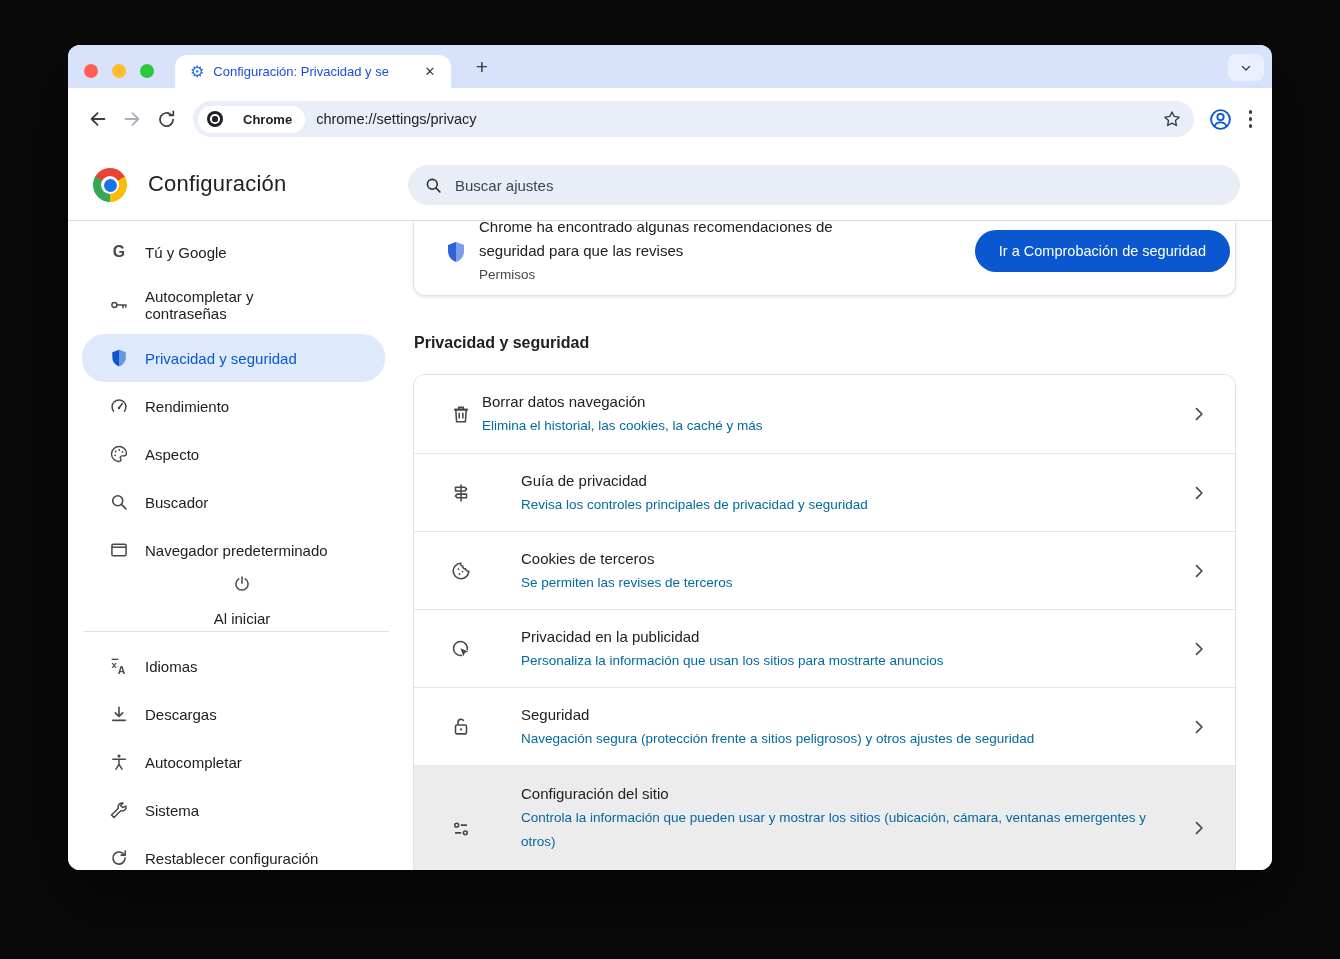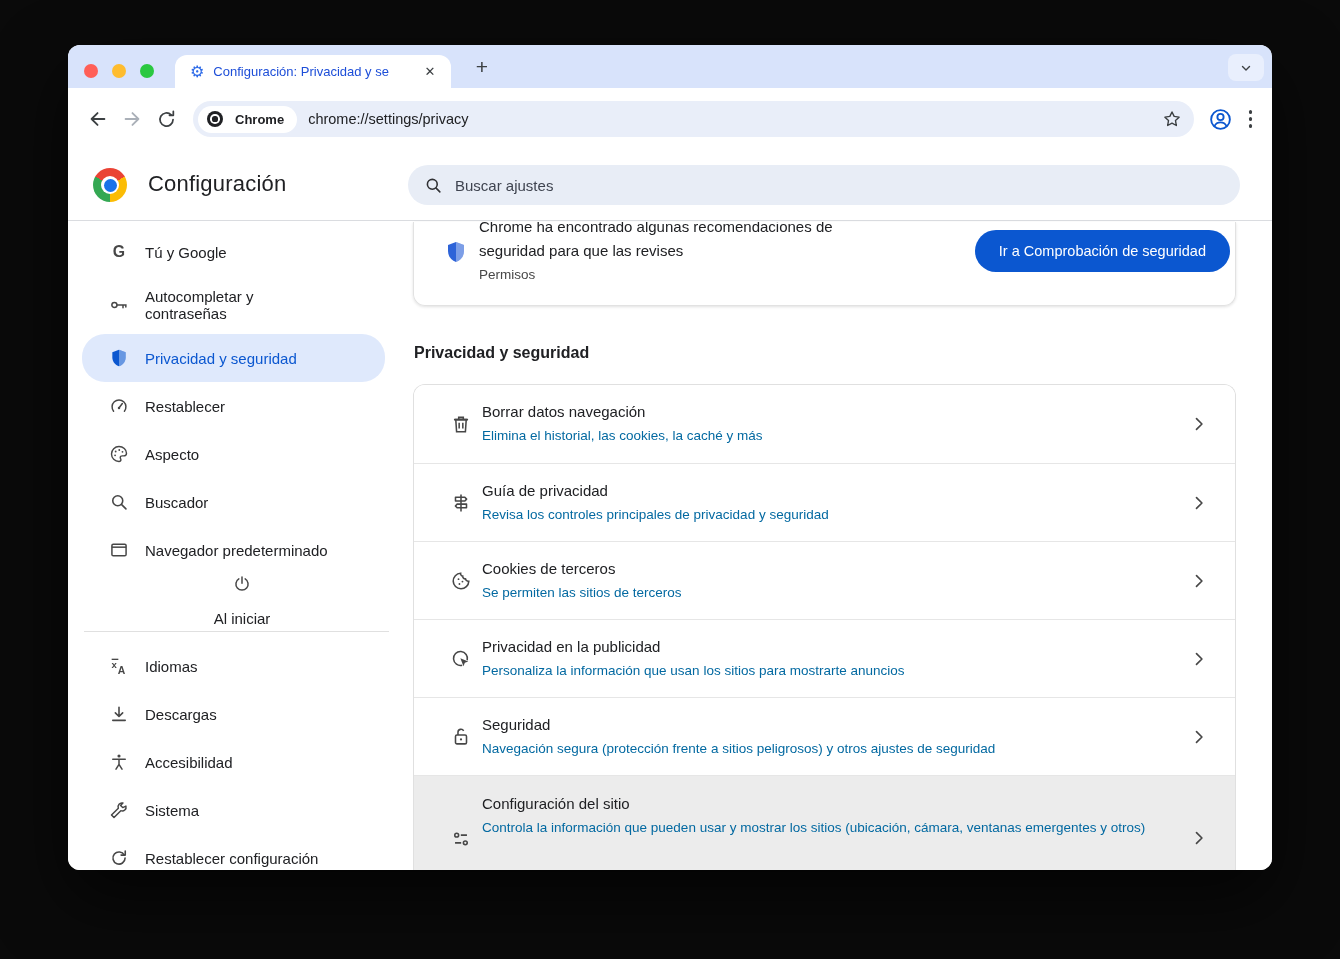--- a/index.html
+++ b/index.html
@@ -27,21 +27,21 @@
     justify-content:center; font-size:21px; color:#3c4043; }
   .strip-chevron { position:absolute; right:8px; top:9px; width:36px; height:27px; border-radius:8px;
     background:#e9effd; display:flex; align-items:center; justify-content:center; }
 
   
   .toolbar { height:62px; background:#fff; display:flex; align-items:center; padding:0 14px 0 13px; }
   .nav-btn { width:34px; height:34px; display:flex; align-items:center; justify-content:center; flex:0 0 auto; }
   .omnibox { flex:1; height:36px; margin:0 14px 0 10px; background:#e9eef9; border-radius:18px;
     display:flex; align-items:center; padding:0 12px 0 5px; min-width:0; }
   .chip { background:#fff; height:27px; border-radius:14px; display:flex; align-items:center;
-    gap:12px; padding:0 13px 0 9px; }
+    gap:20px; padding:0 13px 0 9px; }
   .chip-logo { width:16px; height:16px; border-radius:50%; background:#202124; position:relative; flex:0 0 auto; }
   .chip-logo::before { content:""; position:absolute; left:3.2px; top:3.2px; width:9.6px; height:9.6px;
     border-radius:50%; background:#fff; }
   .chip-logo::after { content:""; position:absolute; left:5.4px; top:5.4px; width:5.2px; height:5.2px;
     border-radius:50%; background:#202124; }
   .chip-label { font-size:13px; font-weight:700; color:#202124; }
   .url-input { flex:1; border:none; outline:none; background:transparent; font-size:14.5px; color:#202124;
     margin-left:11px; font-family:"Liberation Sans","DejaVu Sans",sans-serif; min-width:0; }
   .toolbar-right { display:flex; align-items:center; gap:10px; flex:0 0 auto; }
   .dots { display:flex; flex-direction:column; gap:3.5px; padding:0 6px; }
@@ -74,36 +74,36 @@
   .snav-item.selected .snav-icon { color:#0b57d0; }
   .snav-item.tall { height:58px; }
   .snav-item.wrap .snav-label { max-width:165px; }
   .snav-item.divider-after { position:relative; margin-bottom:20px;flex-direction:column; }
   .snav-item.divider-after::after { content:""; position:absolute; left:2px; right:-4px; bottom:-10px;
     height:1px; background:#e0e0e0; }
 
   .content { flex:1; padding-right:36px; min-width:0; }
 
   
-  .banner { position:relative; margin-top:1px; height:84px; border:1px solid #e2e2e2; border-top:none;
+  .banner { position:relative; margin-top:1px; height:74px; border:1px solid #e2e2e2; border-top:none;
     border-radius:0 0 12px 12px; box-shadow:0 1px 3px rgba(0,0,0,.12); display:flex; padding-left:30px; overflow:hidden; }
   .banner-shield { margin-top:18px; width:24px; height:24px; color:#2d63d8; flex:0 0 auto; }
   .banner-text { margin:-7px 0 0 11px; }
   .banner-line { font-size:15px; line-height:24px; color:#202124; }
   .banner-sub { font-size:13.5px; line-height:24px; color:#474747; }
   .banner-btn { position:absolute; right:5px; top:8px; height:42px; border:none; border-radius:21px;
     background:#0b57d0; color:#fff; font-size:14.5px; font-weight:500; padding:0 24px;
     font-family:"Liberation Sans","DejaVu Sans",sans-serif; }
 
   .section-heading { margin:38px 0 0 1px; font-size:16px; color:#202124; }
 
   
   .card { margin-top:22px; border:1px solid #e0e0e0; border-radius:12px 12px 0 0; border-bottom:none; overflow:hidden; }
   .prow { position:relative; display:flex; align-items:center; min-height:78px; padding:0 60px 0 36px; background:#fff; }
-  .prow + .prow { border-top:1px solid #e6e6e6; }
+  .prow + .prow { border-top:1px solid #e6e6e6;gap:39px; }
   .prow-icon { width:22px; height:22px; color:#474747; flex:0 0 auto; display:flex; }
   .prow-text { margin-left:10px; max-width:670px; }
   .prow-title { font-size:15px; line-height:24px; color:#202124; }
   .prow-sub { font-size:13.5px; line-height:24px; color:#0369a1; }
   .prow-chevron { position:absolute; right:26px; top:50%; transform:translateY(-50%); color:#474747; display:flex; }
   .prow.highlighted { background:#ececec; height:120px; align-items:flex-start; padding-top:16px; }
   .prow.highlighted .prow-icon { margin-top:36px; }
   .prow.highlighted .prow-chevron { top:52px; transform:none; }
 
   svg { display:block; }
@@ -223,21 +223,21 @@
         </div>
 
         <div class="snav-item">
           <span class="snav-icon">
             <svg viewBox="0 0 24 24" width="20" height="20" fill="none" stroke="currentColor" stroke-width="1.8" stroke-linecap="round">
               <path d="M5.5 18.2a8.3 8.3 0 1 1 13 0"></path>
               <path d="M12.6 13.4 16 9"></path>
               <circle cx="12" cy="14.3" r="1.5" fill="currentColor" stroke="none"></circle>
             </svg>
           </span>
-          <span class="snav-label">Restablecer</span>
+          <span class="snav-label">Rendimiento</span>
         </div>
 
         <div class="snav-item">
           <span class="snav-icon">
             <svg viewBox="0 0 24 24" width="20" height="20" fill="none" stroke="currentColor" stroke-width="1.7">
               <path d="M12 3a9 9 0 1 0 0 18c1.4 0 2.3-.9 2.3-2 0-1-.8-1.6-.8-2.7 0-1.2 1-2.1 2.4-2.1h1.6c2 0 3.5-1.4 3.5-3.2C21 7 17 3 12 3z"></path>
               <circle cx="8" cy="9" r="1.1" fill="currentColor" stroke="none"></circle>
               <circle cx="12.3" cy="7.2" r="1.1" fill="currentColor" stroke="none"></circle>
               <circle cx="16.2" cy="9.4" r="1.1" fill="currentColor" stroke="none"></circle>
               <circle cx="7.3" cy="13.6" r="1.1" fill="currentColor" stroke="none"></circle>
@@ -297,21 +297,21 @@
           <span class="snav-label">Descargas</span>
         </div>
 
         <div class="snav-item">
           <span class="snav-icon">
             <svg viewBox="0 0 24 24" width="20" height="20" fill="none" stroke="currentColor" stroke-width="1.8" stroke-linecap="round">
               <circle cx="12" cy="4.8" r="1.9" fill="currentColor" stroke="none"></circle>
               <path d="M4.5 8.7h15M12 8.7v6.2M12 14.9 8.4 20.6M12 14.9l3.6 5.7"></path>
             </svg>
           </span>
-          <span class="snav-label">Accesibilidad</span>
+          <span class="snav-label">Autocompletar</span>
         </div>
 
         <div class="snav-item">
           <span class="snav-icon">
             <svg viewBox="0 0 24 24" width="20" height="20" fill="none" stroke="currentColor" stroke-width="1.8" stroke-linejoin="round">
               <path d="M20.3 7.3a4.6 4.6 0 0 1-6.1 5.5L6 21l-3-3 8.2-8.2a4.6 4.6 0 0 1 5.5-6.1l-2.8 2.8 2.6 2.6 3.8-1.8z"></path>
             </svg>
           </span>
           <span class="snav-label">Sistema</span>
         </div>
@@ -388,21 +388,21 @@
             <span class="prow-icon">
               <svg viewBox="0 0 24 24" width="22" height="22" fill="none" stroke="currentColor" stroke-width="1.7">
                 <path d="M20.5 12.4A8.5 8.5 0 1 1 11.6 3.5c-.3 1.6.7 3 2.3 3.2-.2 1.7 1.3 3.2 3 3 .2 1.6 1.9 2.9 3.6 2.7z"></path>
                 <circle cx="9.3" cy="10" r="1" fill="currentColor" stroke="none"></circle>
                 <circle cx="13.6" cy="12.6" r="1" fill="currentColor" stroke="none"></circle>
                 <circle cx="10.3" cy="15.3" r="1" fill="currentColor" stroke="none"></circle>
               </svg>
             </span>
             <span class="prow-text">
               <span class="prow-title" style="display:block">Cookies de terceros</span>
-              <span class="prow-sub" style="display:block">Se permiten las sitios de terceros</span>
+              <span class="prow-sub" style="display:block">Se permiten las revises de terceros</span>
             </span>
             <span class="prow-chevron">
               <svg width="20" height="20" viewBox="0 0 24 24" fill="none" stroke="currentColor" stroke-width="2" stroke-linecap="round" stroke-linejoin="round">
                 <path d="M9 5.5 15.5 12 9 18.5"></path>
               </svg>
             </span>
           </div>
 
           <div class="prow">
             <span class="prow-icon">

